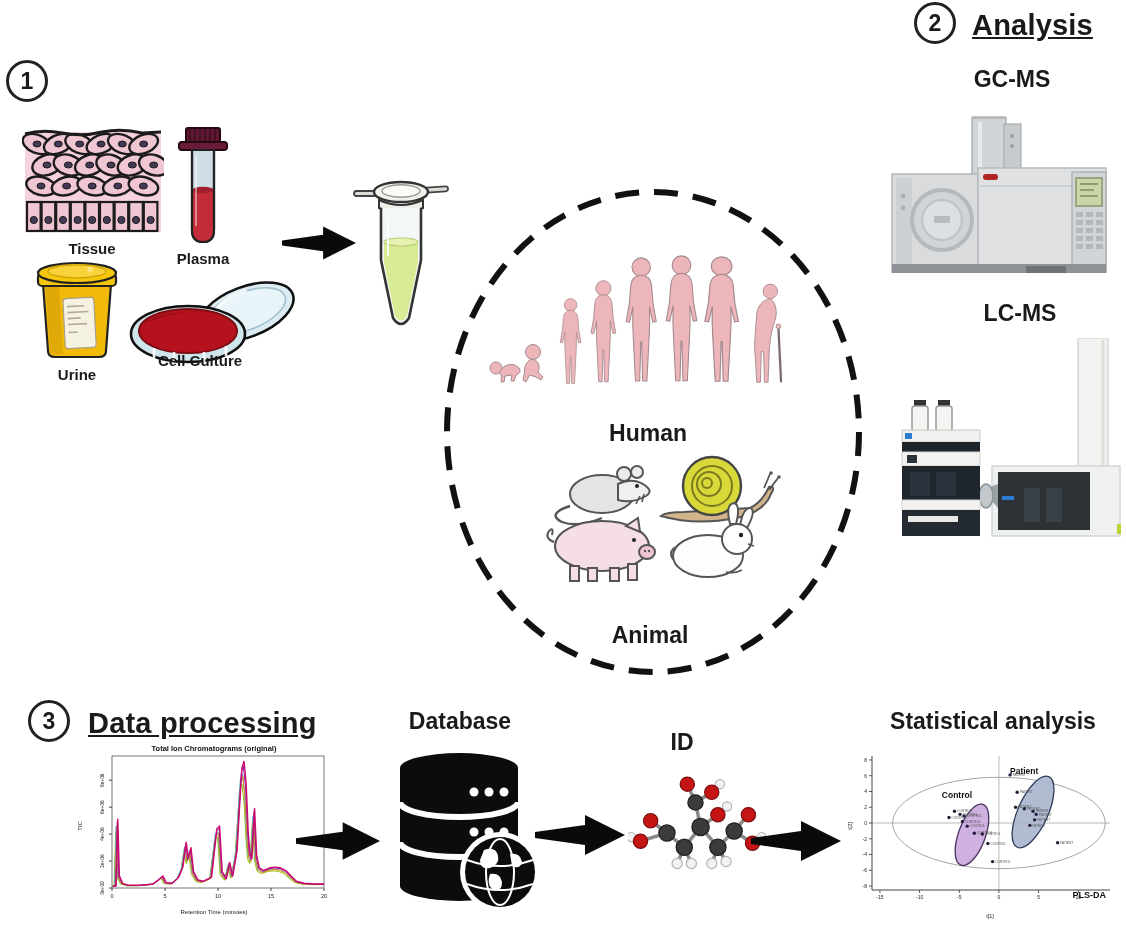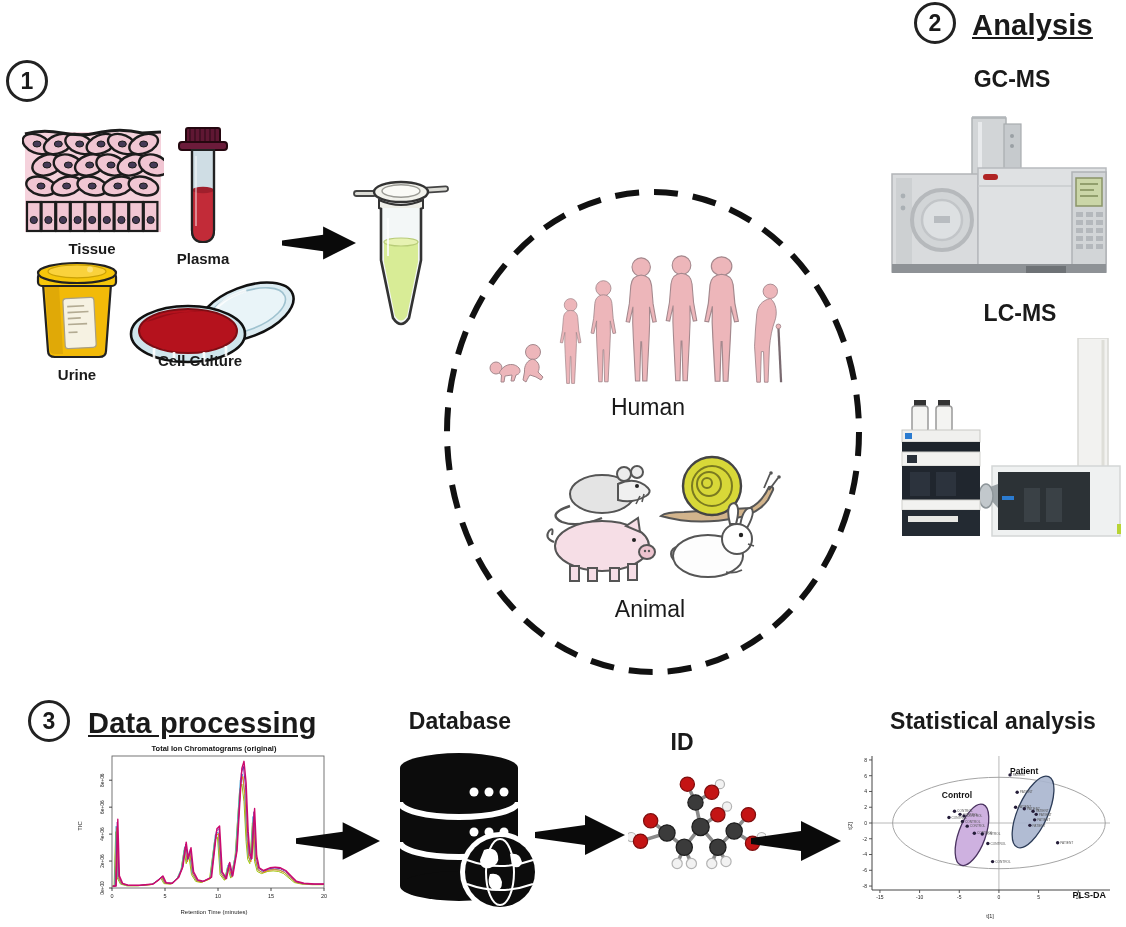--- a/index.html
+++ b/index.html
@@ -5,21 +5,21 @@
   html,body{margin:0;padding:0;background:#ffffff;}
   #figure{position:relative;width:1126px;height:927px;background:#ffffff;overflow:hidden;
           font-family:"Liberation Sans",sans-serif;color:#1a1a1a;}
   .abs{position:absolute;}
   .badge{width:42px;height:42px;border:3px solid #222;border-radius:50%;
          display:flex;align-items:center;justify-content:center;
          font-size:23px;font-weight:700;background:#fff;box-sizing:border-box;}
   .step-title{font-size:29px;font-weight:700;letter-spacing:.2px;white-space:nowrap;text-decoration:underline;}
   .section-label{font-size:23px;font-weight:700;text-align:center;white-space:nowrap;}
   .sample-label{font-size:15px;font-weight:700;text-align:center;}
-  .group-label{font-size:23px;font-weight:400;text-align:center;}
+  .group-label{font-size:23px;font-weight:700;text-align:center;margin-top:26px;}
   svg text{font-family:"Liberation Sans",sans-serif;}
   .arrow-poly{fill:#0a0a0a;}
 </style>
 </head>
 <body>
 
 <div id="figure">
 
   <div class="abs badge" style="left:6px;top:60px;">
     <span>1</span>

